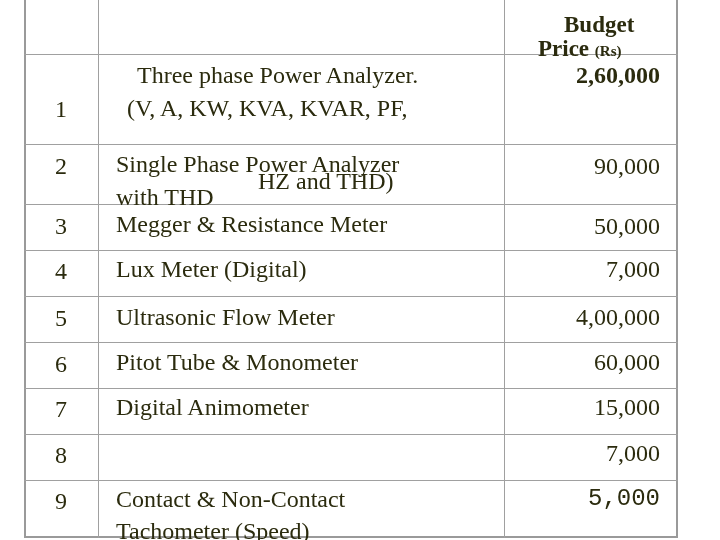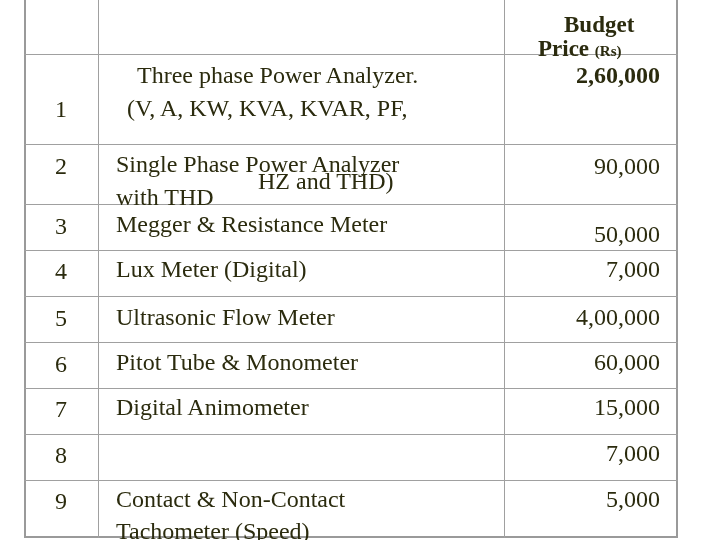--- a/index.html
+++ b/index.html
@@ -50,21 +50,21 @@
   <div class="cell" style="left:234px;top:130px;margin-top:40px;">HZ and THD)</div>
   <div class="cell price" style="top:64px;font-weight:bold;">2,60,000</div>
 
   <div class="cell num" style="top:155px;">2</div>
   <div class="cell name" style="top:153px;">Single Phase Power Analyzer</div>
   <div class="cell name" style="top:186px;">with THD</div>
   <div class="cell price" style="top:155px;">90,000</div>
 
   <div class="cell num" style="top:215px;">3</div>
   <div class="cell name" style="top:213px;">Megger &amp; Resistance Meter</div>
-  <div class="cell price" style="top:223px;">50,000</div>
+  <div class="cell price" style="top:215px;">50,000</div>
 
   <div class="cell num" style="top:260px;">4</div>
   <div class="cell name" style="top:258px;">Lux Meter (Digital)</div>
   <div class="cell price" style="top:258px;">7,000</div>
 
   <div class="cell num" style="top:307px;">5</div>
   <div class="cell name" style="top:306px;">Ultrasonic Flow Meter</div>
   <div class="cell price" style="top:306px;">4,00,000</div>
 
   <div class="cell num" style="top:353px;">6</div>
@@ -74,14 +74,14 @@
   <div class="cell num" style="top:398px;">7</div>
   <div class="cell name" style="top:396px;">Digital Animometer</div>
   <div class="cell price" style="top:396px;">15,000</div>
 
   <div class="cell num" style="top:444px;">8</div>
   <div class="cell price" style="top:442px;">7,000</div>
 
   <div class="cell num" style="top:490px;">9</div>
   <div class="cell name" style="top:488px;">Contact &amp; Non-Contact</div>
   <div class="cell name" style="top:520px;">Tachometer (Speed)</div>
-  <div class="cell price" style="top:488px;">5,000</div>
+  <div class="cell price" style="top:488px;font-family:Liberation Mono, monospace;">5,000</div>
 </div>
 
 </body></html>

